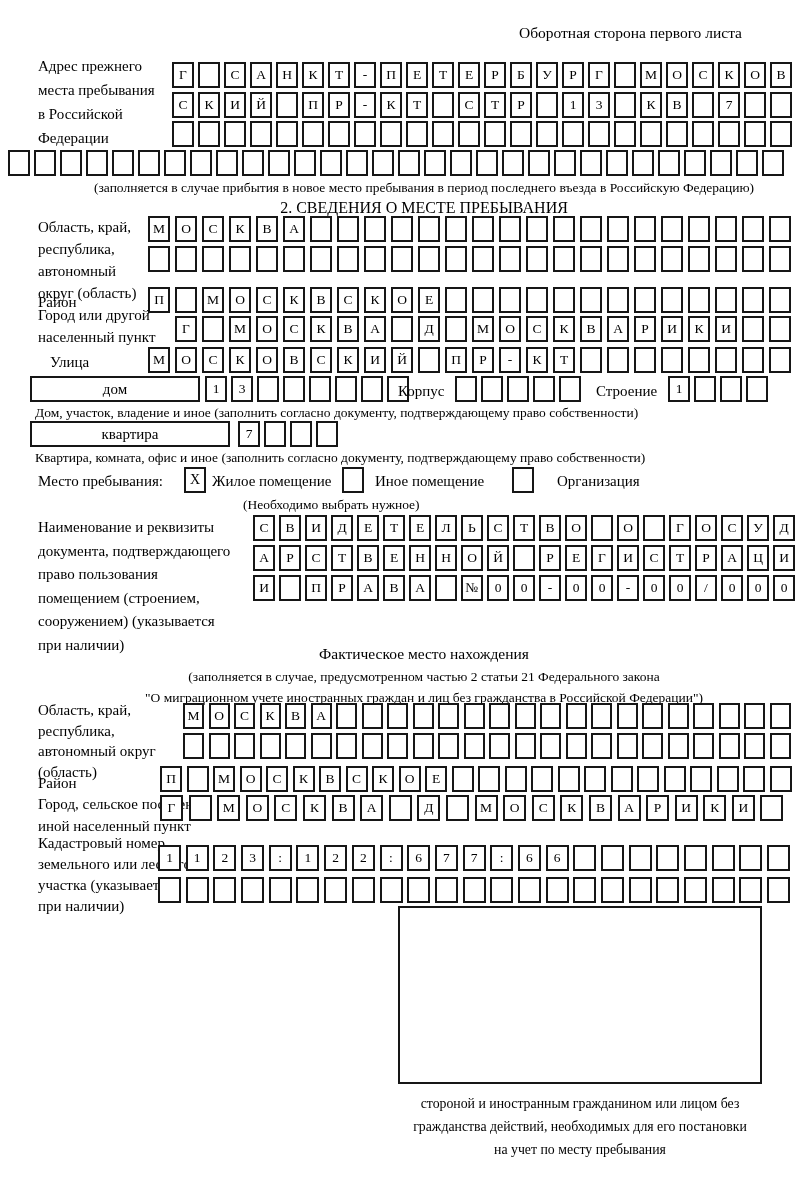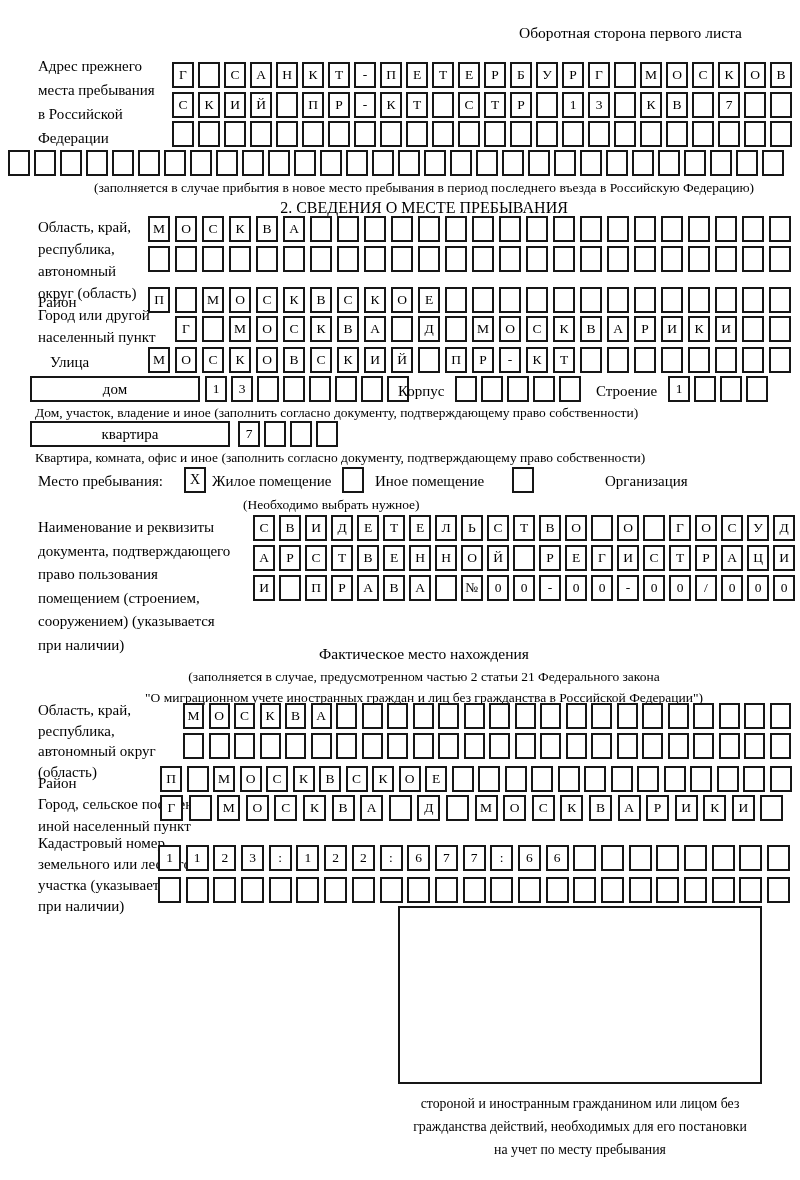--- a/index.html
+++ b/index.html
@@ -329,21 +329,21 @@
       <span class="cell"></span>
     </div>
   <div class="cap" style="left:35px;top:450px;">Квартира, комната, офис и иное (заполнить согласно документу, подтверждающему право собственности)</div>
 
   <div class="lbl" style="left:38px;top:470px;">Место пребывания:</div>
   <div class="cellabs" style="left:184px;top:467px;">X</div>
   <div class="lbl" style="left:212px;top:470px;">Жилое помещение</div>
   <div class="cellabs" style="left:342px;top:467px;"></div>
   <div class="lbl" style="left:375px;top:470px;">Иное помещение</div>
   <div class="cellabs" style="left:512px;top:467px;"></div>
-  <div class="lbl" style="left:557px;top:470px;margin-left:48px;">Организация</div>
+  <div class="lbl" style="left:557px;top:470px;">Организация</div>
   <div class="cap" style="left:243px;top:497px;">(Необходимо выбрать нужное)</div>
 
   <div class="lbl" style="left:38px;top:516px;line-height:23.5px;">
     <div>Наименование и реквизиты</div>
     <div>документа, подтверждающего</div>
     <div>право пользования</div>
     <div>помещением (строением,</div>
     <div>сооружением) (указывается</div>
     <div>при наличии)</div>
   </div>

